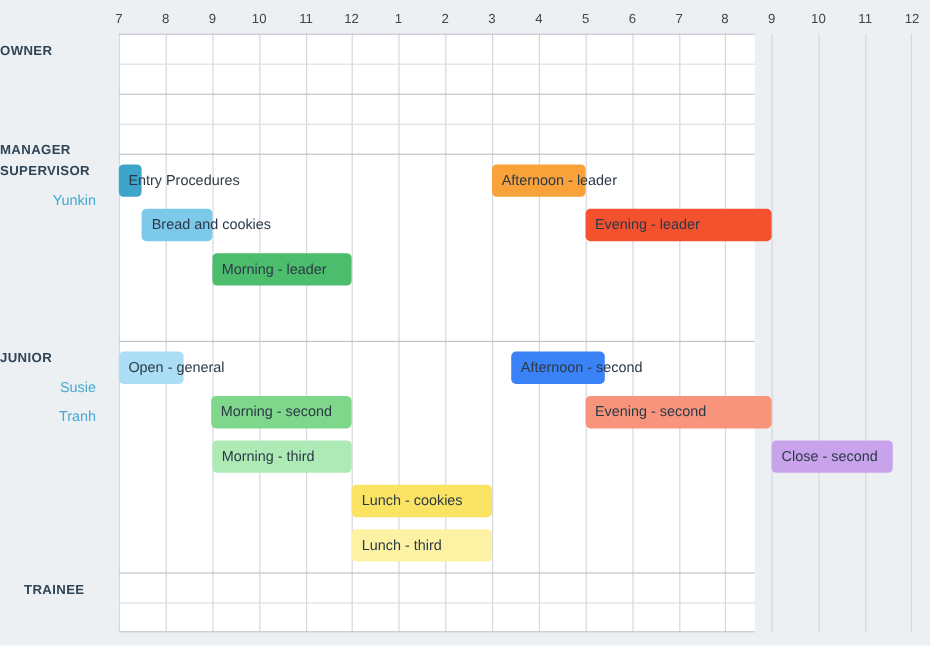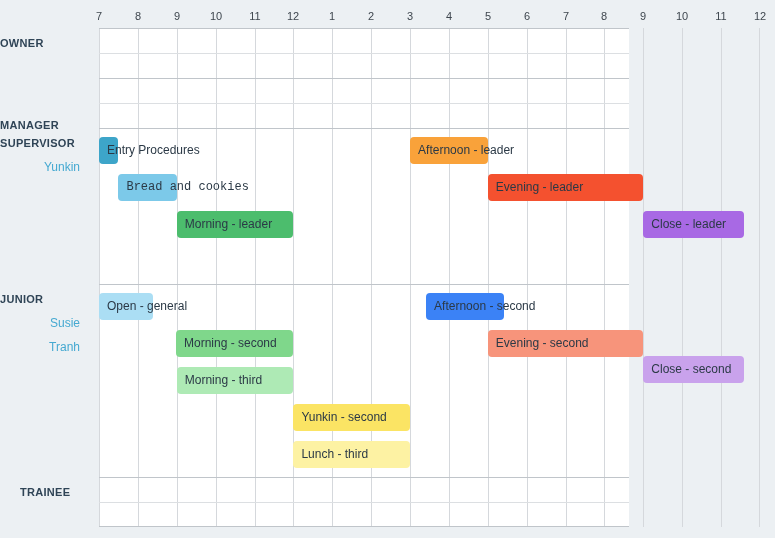--- a/index.html
+++ b/index.html
@@ -94,56 +94,53 @@
       <div class="vline" style="left: 622px;"></div>
       <div class="vline" style="left: 660px;"></div>
       <div class="hline" style="top: 0px;"></div>
       <div class="hline faint" style="top: 25px;"></div>
       <div class="hline" style="top: 50px;"></div>
       <div class="hline faint" style="top: 75px;"></div>
       <div class="hline" style="top: 100px;"></div>
       <div class="bar" style="left: 0px; width: 19.4412px; top: 109px; background: rgb(61, 165, 201);">
         <div class="bar-label">Entry Procedures</div>
       </div>
-      <div class="bar" style="left: 19.4412px; width: 58.3235px; top: 146px; background: rgb(124, 201, 233); font-family: Liberation Mono, monospace;">
+      <div class="bar" style="left: 19.4412px; width: 58.3235px; top: 146px; background: rgb(124, 201, 233);">
         <div class="bar-label">Bread and cookies</div>
       </div>
       <div class="bar" style="left: 77.7647px; width: 116.647px; top: 183px; background: rgb(76, 189, 109);">
         <div class="bar-label">Morning - leader</div>
       </div>
       <div class="bar" style="left: 311.059px; width: 77.7647px; top: 109px; background: rgb(249, 162, 58);">
         <div class="bar-label">Afternoon - leader</div>
       </div>
       <div class="bar" style="left: 388.824px; width: 155.529px; top: 146px; background: rgb(244, 81, 47);">
         <div class="bar-label">Evening - leader</div>
-      </div>
-      <div class="bar" style="left: 544.353px; width: 101.094px; top: 183px; background: rgb(168, 105, 228);">
-        <div class="bar-label">Close - leader</div>
       </div>
       <div class="hline" style="top: 256px;"></div>
       <div class="bar" style="left: 0px; width: 54.4353px; top: 265px; background: rgb(171, 222, 244);">
         <div class="bar-label">Open - general</div>
       </div>
       <div class="bar" style="left: 311.059px; width: 77.7647px; top: 265px; background: #3b82f6; margin-left: 16px;">
         <div class="bar-label">Afternoon - second</div>
       </div>
       <div class="bar" style="left: 77px; width: 116.647px; top: 302px; background: rgb(127, 215, 139);">
         <div class="bar-label">Morning - second</div>
       </div>
       <div class="bar" style="left: 388.824px; width: 155.529px; top: 302px; background: rgb(247, 148, 123);">
         <div class="bar-label">Evening - second</div>
       </div>
       <div class="bar" style="left: 77.7647px; width: 116.647px; top: 339px; background: rgb(174, 234, 181);">
         <div class="bar-label">Morning - third</div>
       </div>
-      <div class="bar" style="left: 544.353px; width: 101.094px; top: 328px; background: rgb(201, 162, 236);">
+      <div class="bar" style="left: 544.353px; width: 101.094px; top: 339px; background: rgb(201, 162, 236);">
         <div class="bar-label">Close - second</div>
       </div>
       <div class="bar" style="left: 194.412px; width: 116.647px; top: 376px; background: rgb(251, 228, 100);">
-        <div class="bar-label">Yunkin - second</div>
+        <div class="bar-label">Lunch - cookies</div>
       </div>
       <div class="bar" style="left: 194.412px; width: 116.647px; top: 413px; background: rgb(253, 242, 163);">
         <div class="bar-label">Lunch - third</div>
       </div>
       <div class="hline" style="top: 449px;"></div>
       <div class="hline faint" style="top: 474px;"></div>
       <div class="hline" style="top: 498px;"></div>
     </div>
 <div class="hour-label" style="left: 99px;">7</div>
     <div class="hour-label" style="left: 138px;">8</div>

